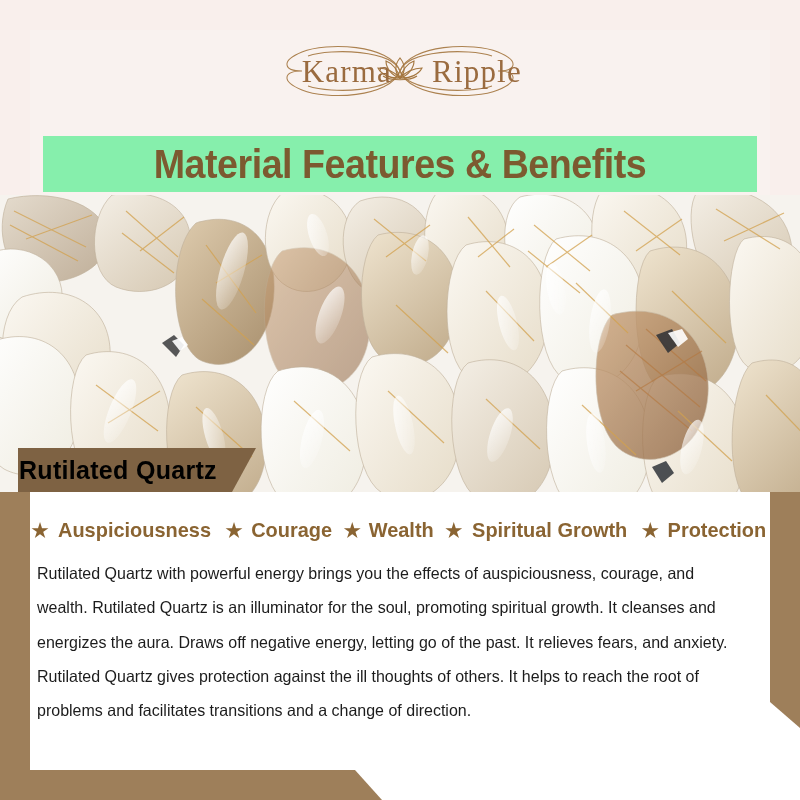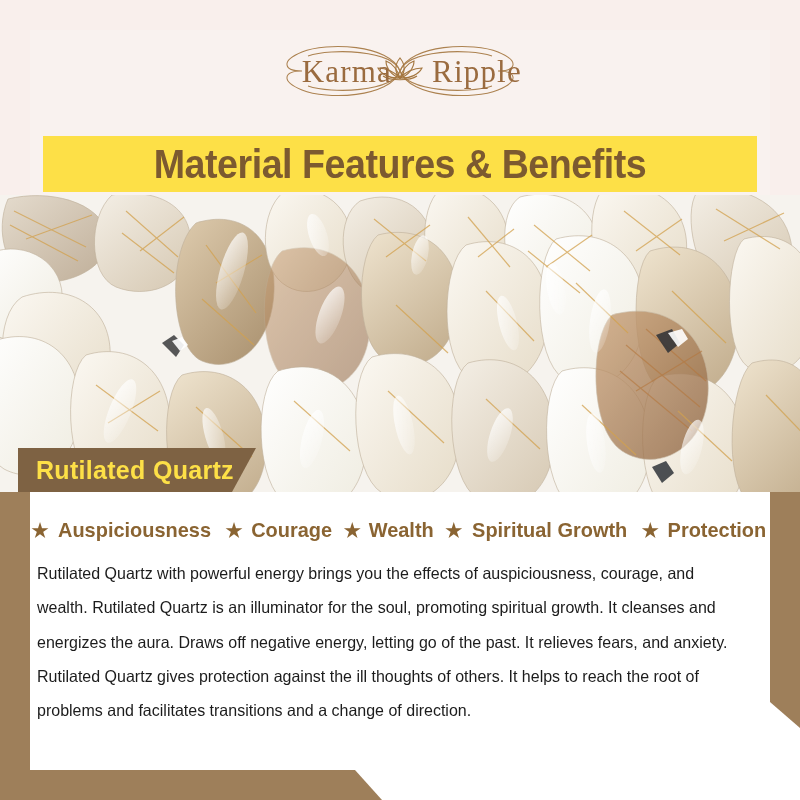--- a/index.html
+++ b/index.html
@@ -41,21 +41,21 @@
 
   
   #logo{
     position:absolute;left:0;right:0;top:38px;height:66px;text-decoration:underline;
   }
   #logo svg{display:block;margin:0 auto;}
 
   
   #title-plate{
     position:absolute;left:43px;top:136px;width:714px;height:56px;
-    background:#fde047;
+    background:#86efac;
     display:flex;align-items:center;justify-content:center;
   }
   #page-title{
     font-family:"Liberation Sans Narrow","Liberation Sans",sans-serif;
     font-weight:bold;
     font-size:40px;
     letter-spacing:-0.5px;
     color:#7c5a30;
     transform:scaleX(0.94);
     white-space:nowrap;
@@ -71,22 +71,22 @@
 
   
   #stone-banner{
     position:absolute;left:18px;top:448px;height:44px;width:238px;
     background:#7e6243;
     clip-path:polygon(0 0, 238px 0, 214px 44px, 0 44px);
     display:flex;align-items:center;
     z-index:6;
   }
   #stone-banner-label{
-    color:#fde047;font-weight:bold;font-size:25px;
-    margin-left:18px;letter-spacing:0.3px;
+    color:#000000;font-weight:bold;font-size:25px;
+    margin-left:1px;letter-spacing:0.3px;
     white-space:nowrap;line-height:1;
   }
 
   
   #body-area{
     position:absolute;left:30px;top:492px;width:740px;height:278px;
     background:#ffffff;
   }
   #features{
     position:absolute;left:0;top:26px;width:740px;

